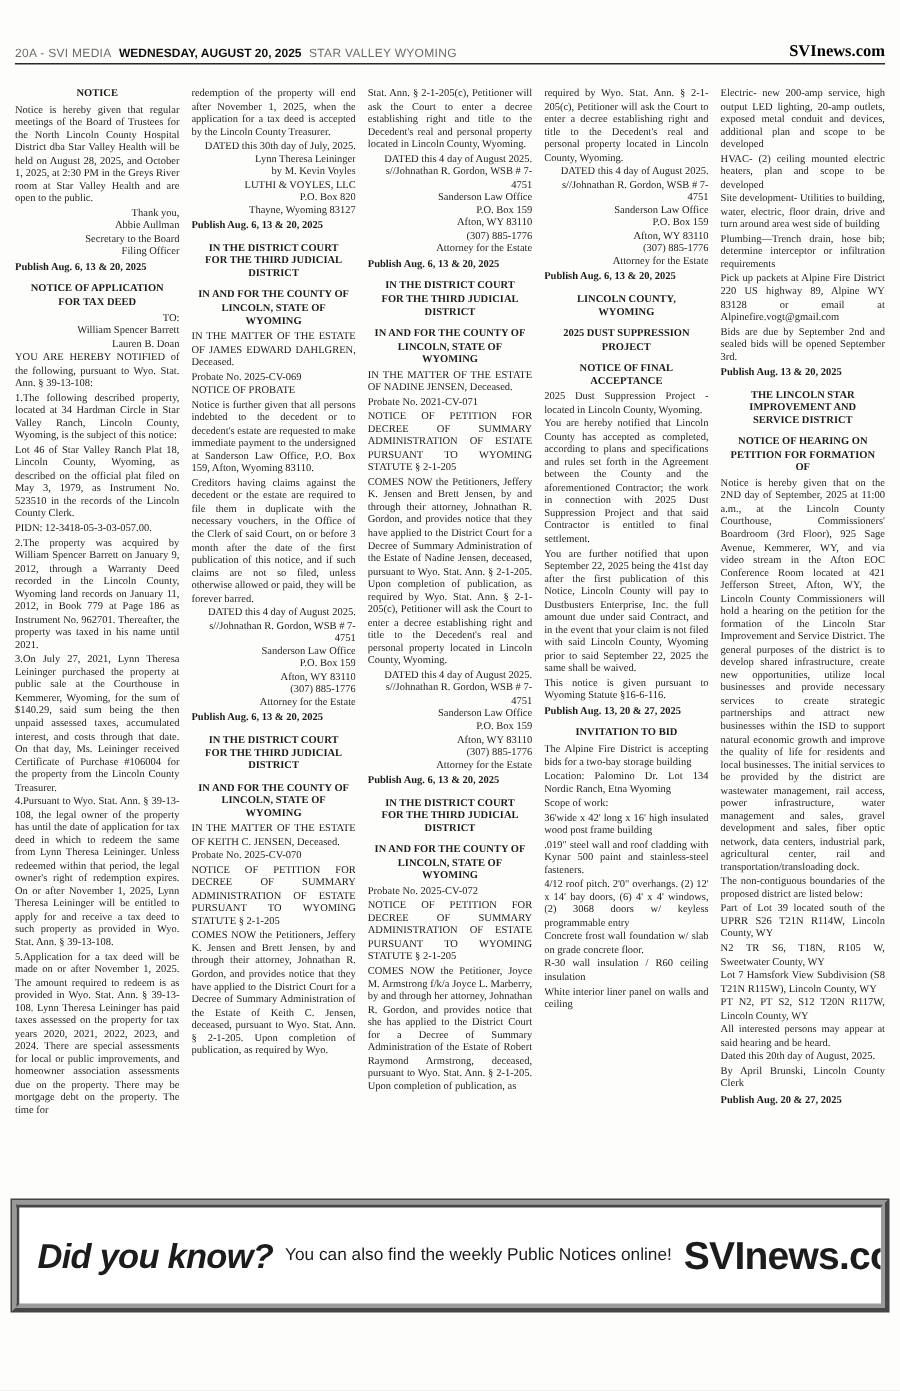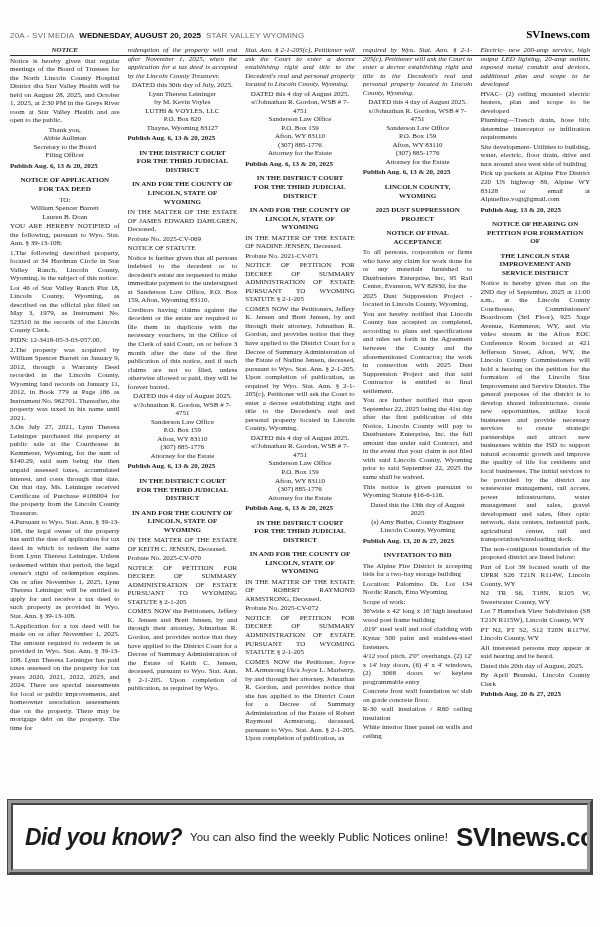--- a/index.html
+++ b/index.html
@@ -1,34 +1,34 @@
 <!DOCTYPE html>
 <html><head>
 <meta charset="utf-8">
 <style>
   html,body{margin:0;padding:0;background:#e8e8e8;}
   .page{position:relative;width:600px;height:927px;background:#fdfdfc;margin:0 auto;overflow:hidden;
         font-family:"Liberation Serif", serif;color:#1c1c1c;}
   
   .masthead{position:absolute;top:22px;left:10px;right:10px;height:18px;
-            display:flex;align-items:flex-end;border-bottom:1.5px solid #2a2a2a;padding-bottom:15px;
+            display:flex;align-items:flex-end;border-bottom:1.5px solid #2a2a2a;padding-bottom:2px;
             font-family:"Liberation Sans", sans-serif;font-size:8px;}
   .masthead .left{display:flex;gap:5px;align-items:baseline;white-space:nowrap;}
   .m-muted{color:#6b6b6b;letter-spacing:.2px;}
   .m-date{color:#111;font-weight:bold;}
   .m-site{margin-left:auto;font-family:"Liberation Serif", serif;font-weight:bold;font-size:11px;color:#000;}
   
   .columns{position:absolute;top:46px;left:10px;right:10px;height:750px;display:flex;gap:8px;overflow:hidden;}
   .col{flex:1 1 0;min-width:0;font-size:7px;line-height:1.22;overflow:hidden;}
   .blk{margin:0 0 1px 0;}
   .blk.body{text-align:justify;}
-  .blk.lines{white-space:pre-line;text-align:center;}
+  .blk.lines{white-space:pre-line;text-align:right;}
   .blk.heading{font-weight:bold;text-align:center;margin:6px 4px 2px 4px;}
   .blk.publish{font-weight:bold;margin:2px 0 6px 0;}
-  .col > .blk:first-child{margin-top:0;font-style:italic;}
+  .col > .blk:first-child{margin-top:12px;}
   
   .banner{position:absolute;left:8px;right:8px;top:800px;height:64px;
           border:5px ridge #9a9a9a;outline:1px solid #444;background:#fff;
           display:flex;align-items:center;padding:0 12px;gap:8px;overflow:hidden;
           font-family:"Liberation Sans", sans-serif;white-space:nowrap;}
   .banner .lead{font-weight:bold;font-style:italic;font-size:23px;letter-spacing:-.5px;}
   .banner .msg{font-weight:normal;font-size:11.5px;}
   .banner .site{margin-left:auto;font-weight:bold;font-size:26px;letter-spacing:-.5px;}
 </style>
 </head>
@@ -73,21 +73,21 @@
 Lynn Theresa Leininger
 by M. Kevin Voyles
 LUTHI &amp; VOYLES, LLC
 P.O. Box 820
 Thayne, Wyoming 83127</div>
         <div class="blk publish">Publish Aug. 6, 13 &amp; 20, 2025</div>
         <div class="blk heading">IN THE DISTRICT COURT FOR THE THIRD JUDICIAL DISTRICT</div>
         <div class="blk heading">IN AND FOR THE COUNTY OF LINCOLN, STATE OF WYOMING</div>
         <div class="blk body">IN THE MATTER OF THE ESTATE OF JAMES EDWARD DAHLGREN, Deceased.</div>
         <div class="blk body">Probate No. 2025-CV-069</div>
-        <div class="blk body">NOTICE OF STATUTE</div>
+        <div class="blk body">NOTICE OF PROBATE</div>
         <div class="blk body">Notice is further given that all persons indebted to the decedent or to decedent's estate are requested to make immediate payment to the undersigned at Sanderson Law Office, P.O. Box 159, Afton, Wyoming 83110.</div>
         <div class="blk body">Creditors having claims against the decedent or the estate are required to file them in duplicate with the necessary vouchers, in the Office of the Clerk of said Court, on or before 3 month after the date of the first publication of this notice, and if such claims are not so filed, unless otherwise allowed or paid, they will be forever barred.</div>
         <div class="blk lines">DATED this 4 day of August 2025.
 s//Johnathan R. Gordon, WSB # 7-4751
 Sanderson Law Office
 P.O. Box 159
 Afton, WY 83110
 (307) 885-1776
 Attorney for the Estate</div>
         <div class="blk publish">Publish Aug. 6, 13 &amp; 20, 2025</div>
@@ -117,67 +117,63 @@
         <div class="blk lines">DATED this 4 day of August 2025.
 s//Johnathan R. Gordon, WSB # 7-4751
 Sanderson Law Office
 P.O. Box 159
 Afton, WY 83110
 (307) 885-1776
 Attorney for the Estate</div>
         <div class="blk publish">Publish Aug. 6, 13 &amp; 20, 2025</div>
         <div class="blk heading">IN THE DISTRICT COURT FOR THE THIRD JUDICIAL DISTRICT</div>
         <div class="blk heading">IN AND FOR THE COUNTY OF LINCOLN, STATE OF WYOMING</div>
-        <div class="blk body">IN THE MATTER OF THE ESTATE OF ROBERT RAYMOND ARMSTRONG, Deceased.</div>
         <div class="blk body">Probate No. 2025-CV-072</div>
         <div class="blk body">NOTICE OF PETITION FOR DECREE OF SUMMARY ADMINISTRATION OF ESTATE PURSUANT TO WYOMING STATUTE § 2-1-205</div>
         <div class="blk body">COMES NOW the Petitioner, Joyce M. Armstrong f/k/a Joyce L. Marberry, by and through her attorney, Johnathan R. Gordon, and provides notice that she has applied to the District Court for a Decree of Summary Administration of the Estate of Robert Raymond Armstrong, deceased, pursuant to Wyo. Stat. Ann. § 2-1-205. Upon completion of publication, as</div>
       </div>
       <div class="col">
         <div class="blk body">required by Wyo. Stat. Ann. § 2-1-205(c), Petitioner will ask the Court to enter a decree establishing right and title to the Decedent's real and personal property located in Lincoln County, Wyoming.</div>
         <div class="blk lines">DATED this 4 day of August 2025.
 s//Johnathan R. Gordon, WSB # 7-4751
 Sanderson Law Office
 P.O. Box 159
 Afton, WY 83110
 (307) 885-1776
 Attorney for the Estate</div>
         <div class="blk publish">Publish Aug. 6, 13 &amp; 20, 2025</div>
         <div class="blk heading">LINCOLN COUNTY, WYOMING</div>
         <div class="blk heading">2025 DUST SUPPRESSION PROJECT</div>
         <div class="blk heading">NOTICE OF FINAL ACCEPTANCE</div>
-        <div class="blk body">To all persons, corporation or firms who have any claim for work done for or any materials furnished to Dustbusters Enterprise, Inc, 95 Rail Center, Evanston, WY 82930, for the</div>
         <div class="blk body">2025 Dust Suppression Project - located in Lincoln County, Wyoming.</div>
         <div class="blk body">You are hereby notified that Lincoln County has accepted as completed, according to plans and specifications and rules set forth in the Agreement between the County and the aforementioned Contractor; the work in connection with 2025 Dust Suppression Project and that said Contractor is entitled to final settlement.</div>
         <div class="blk body">You are further notified that upon September 22, 2025 being the 41st day after the first publication of this Notice, Lincoln County will pay to Dustbusters Enterprise, Inc. the full amount due under said Contract, and in the event that your claim is not filed with said Lincoln County, Wyoming prior to said September 22, 2025 the same shall be waived.</div>
         <div class="blk body">This notice is given pursuant to Wyoming Statute §16-6-116.</div>
-        <div class="blk lines">Dated this the 13th day of August 2025
-(s) Amy Butler, County Engineer
-Lincoln County, Wyoming</div>
         <div class="blk publish">Publish Aug. 13, 20 &amp; 27, 2025</div>
         <div class="blk heading">INVITATION TO BID</div>
         <div class="blk body">The Alpine Fire District is accepting bids for a two-bay storage building</div>
         <div class="blk body">Location: Palomino Dr. Lot 134 Nordic Ranch, Etna Wyoming</div>
         <div class="blk body">Scope of work:</div>
         <div class="blk body">36'wide x 42' long x 16' high insulated wood post frame building</div>
         <div class="blk body">.019" steel wall and roof cladding with Kynar 500 paint and stainless-steel fasteners.</div>
         <div class="blk body">4/12 roof pitch. 2'0" overhangs. (2) 12' x 14' bay doors, (6) 4' x 4' windows, (2) 3068 doors w/ keyless programmable entry</div>
         <div class="blk body">Concrete frost wall foundation w/ slab on grade concrete floor.</div>
         <div class="blk body">R-30 wall insulation / R60 ceiling insulation</div>
         <div class="blk body">White interior liner panel on walls and ceiling</div>
       </div>
       <div class="col">
         <div class="blk body">Electric- new 200-amp service, high output LED lighting, 20-amp outlets, exposed metal conduit and devices, additional plan and scope to be developed</div>
         <div class="blk body">HVAC- (2) ceiling mounted electric heaters, plan and scope to be developed</div>
+        <div class="blk body">Site development- Utilities to building, water, electric, floor drain, drive and turn around area west side of building</div>
         <div class="blk body">Plumbing—Trench drain, hose bib; determine interceptor or infiltration requirements</div>
-        <div class="blk body">Site development- Utilities to building, water, electric, floor drain, drive and turn around area west side of building</div>
         <div class="blk body">Pick up packets at Alpine Fire District 220 US highway 89, Alpine WY 83128 or email at Alpinefire.vogt@gmail.com</div>
+        <div class="blk body">Bids are due by September 2nd and sealed bids will be opened September 3rd.</div>
         <div class="blk publish">Publish Aug. 13 &amp; 20, 2025</div>
+        <div class="blk heading">THE LINCOLN STAR IMPROVEMENT AND SERVICE DISTRICT</div>
         <div class="blk heading">NOTICE OF HEARING ON PETITION FOR FORMATION OF</div>
-        <div class="blk heading">THE LINCOLN STAR IMPROVEMENT AND SERVICE DISTRICT</div>
         <div class="blk body">Notice is hereby given that on the 2ND day of September, 2025 at 11:00 a.m., at the Lincoln County Courthouse, Commissioners' Boardroom (3rd Floor), 925 Sage Avenue, Kemmerer, WY, and via video stream in the Afton EOC Conference Room located at 421 Jefferson Street, Afton, WY, the Lincoln County Commissioners will hold a hearing on the petition for the formation of the Lincoln Star Improvement and Service District. The general purposes of the district is to develop shared infrastructure, create new opportunities, utilize local businesses and provide necessary services to create strategic partnerships and attract new businesses within the ISD to support natural economic growth and improve the quality of life for residents and local businesses. The initial services to be provided by the district are wastewater management, rail access, power infrastructure, water management and sales, gravel development and sales, fiber optic network, data centers, industrial park, agricultural center, rail and transportation/transloading dock.</div>
         <div class="blk body">The non-contiguous boundaries of the proposed district are listed below:</div>
         <div class="blk body">Part of Lot 39 located south of the UPRR S26 T21N R114W, Lincoln County, WY</div>
         <div class="blk body">N2 TR S6, T18N, R105 W, Sweetwater County, WY</div>
         <div class="blk body">Lot 7 Hamsfork View Subdivision (S8 T21N R115W), Lincoln County, WY</div>
         <div class="blk body">PT N2, PT S2, S12 T20N R117W, Lincoln County, WY</div>
         <div class="blk body">All interested persons may appear at said hearing and be heard.</div>
         <div class="blk body">Dated this 20th day of August, 2025.</div>
         <div class="blk body">By April Brunski, Lincoln County Clerk</div>
         <div class="blk publish">Publish Aug. 20 &amp; 27, 2025</div>

